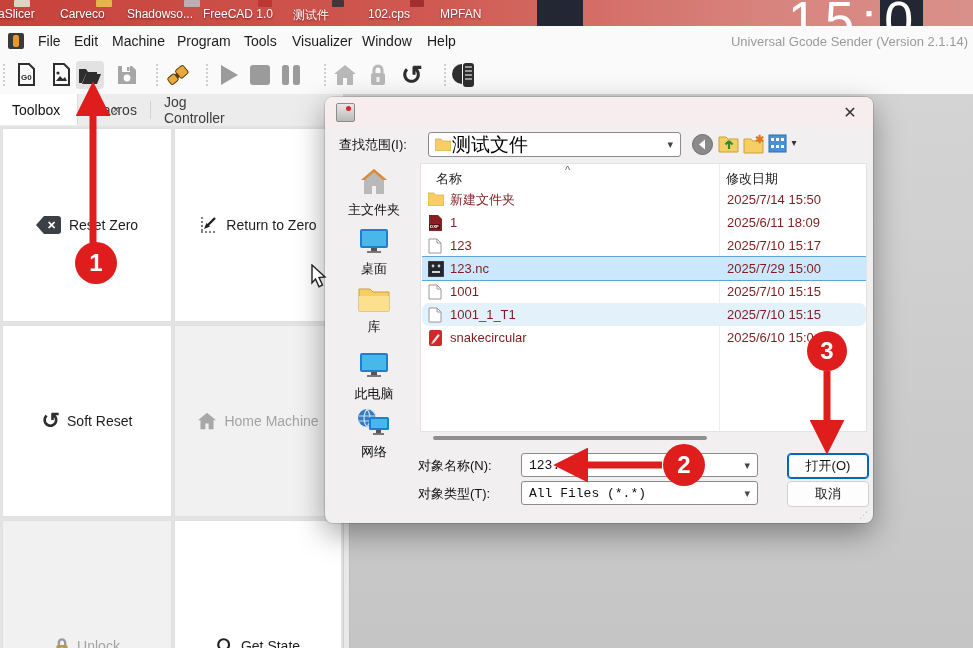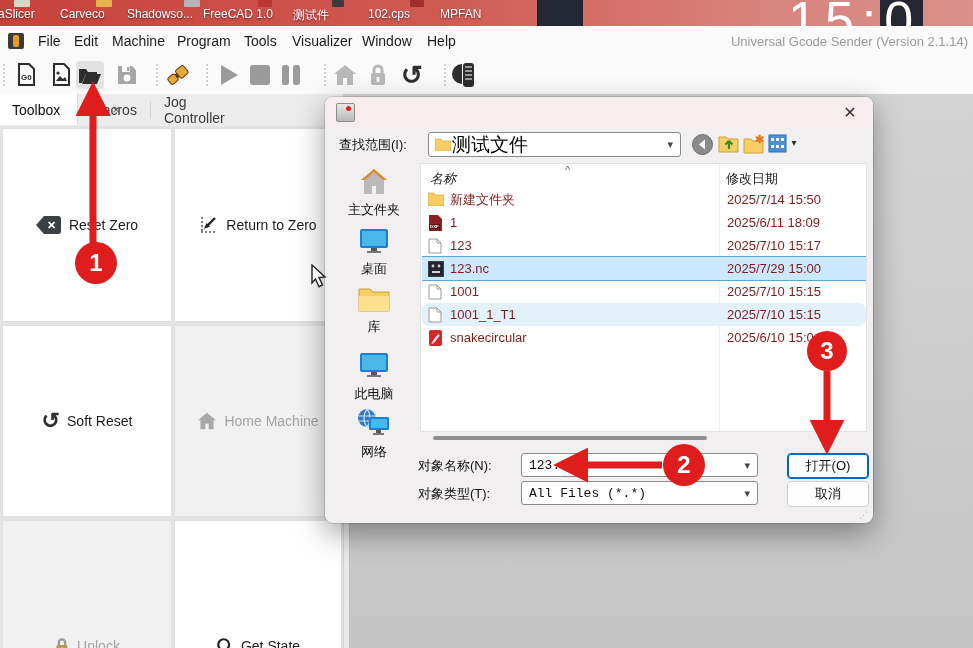--- a/index.html
+++ b/index.html
@@ -361,21 +361,21 @@
           <rect x="12" y="9" width="20" height="13" rx="1.5" fill="#1b7fd4"></rect>
           <rect x="14" y="11" width="16" height="9" fill="#49b8e8"></rect>
           <rect x="19" y="22" width="5" height="3" fill="#555"></rect>
           <rect x="16" y="25" width="11" height="2" fill="#777"></rect>
         </svg>
       <span class="plabel">网络</span>
     </div>
 
     <div id="flist">
       <span class="sortcaret">^</span>
-      <span class="hdr" style="left:9px;font-style:italic;">名称</span>
+      <span class="hdr" style="left:15px;">名称</span>
       <span class="hdr" style="left:305px;">修改日期</span>
       <div class="col-div" style="left:298px;"></div>
 
       <div class="frow" style="top:24px;">
         <span class="ficon"><svg width="16" height="14" viewBox="0 0 16 14">
               <path d="M0 1h6l1.5 2H16v11H0z" fill="#f7ce64" stroke="#caa23c" stroke-width=".6"></path>
             </svg></span>
         <span class="fname">新建文件夹</span>
         <span class="fdate">2025/7/14 15:50</span>
       </div>

